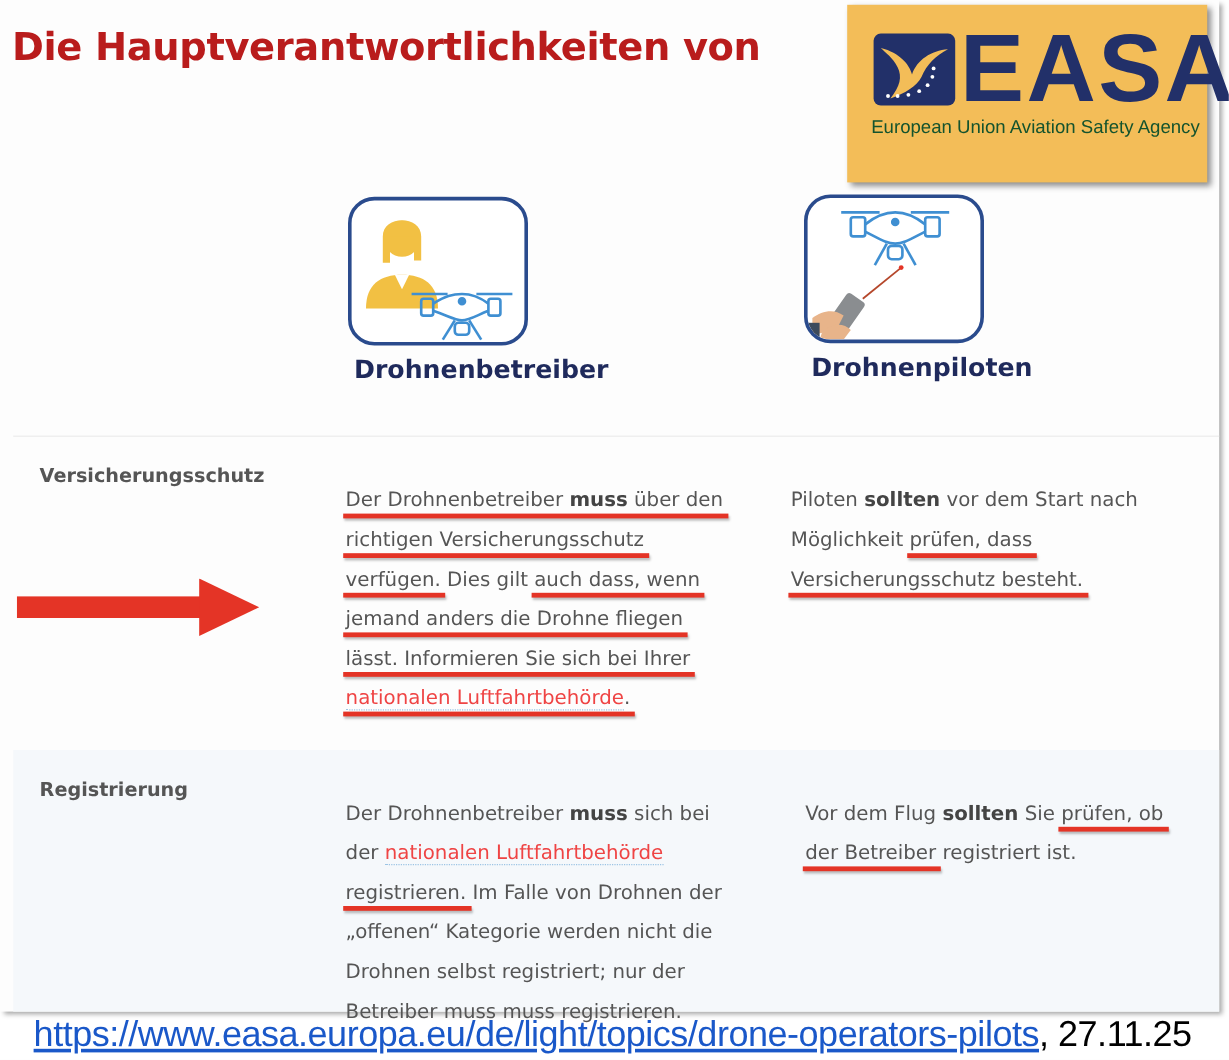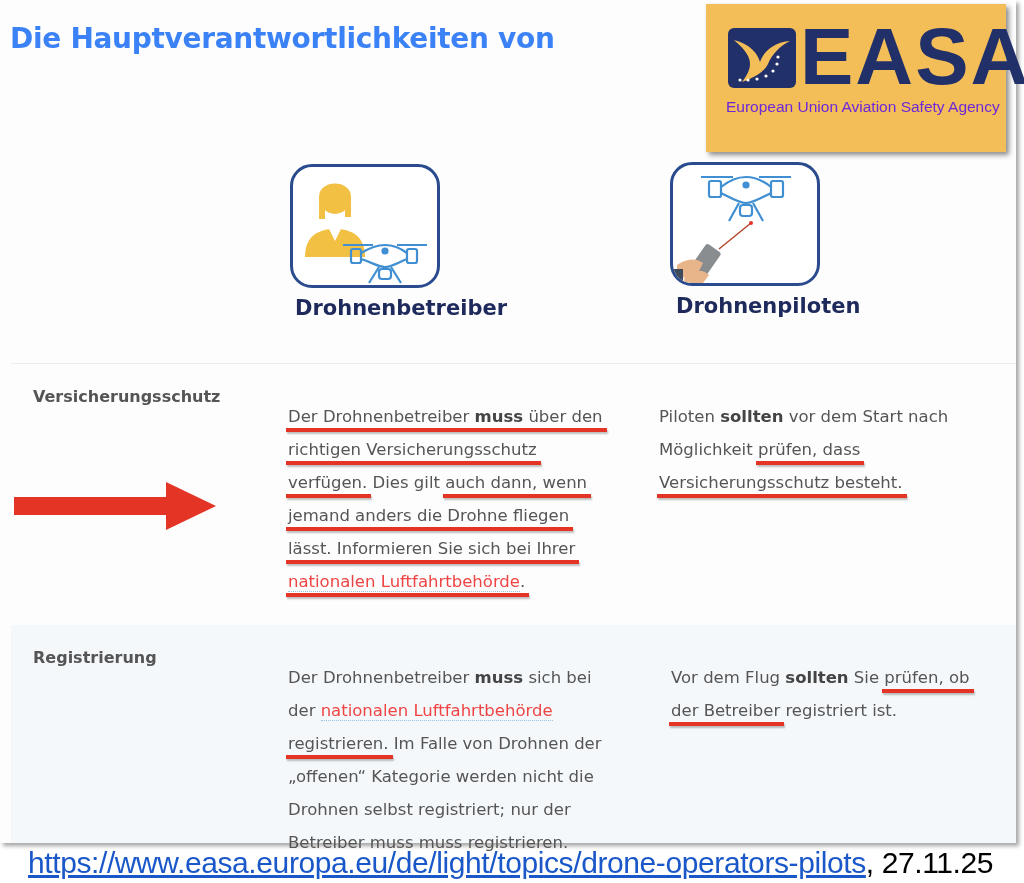--- a/index.html
+++ b/index.html
@@ -9,41 +9,41 @@
     font-family: "Liberation Sans", "DejaVu Sans", sans-serif;
   }
   .panel {
     position: absolute; left: 0; top: 0; width: 1016px; height: 843px;
     background: #fdfdfd;
     box-shadow: 3px 3px 4px rgba(0,0,0,0.35);
   }
   .page-title {
     position: absolute; left: 10px; top: 18px; width: 700px;
     font-family: "DejaVu Sans", sans-serif; font-weight: bold;
-    font-size: 28px; line-height: 42px; color: #3b82f6;
+    font-size: 32px; line-height: 42px; color: #b91c1c;
     letter-spacing: -0.3px;
   }
   .logo {
     position: absolute; left: 706px; top: 4px; width: 300px; height: 148px;
     background: #f3bd58;
     box-shadow: 3px 3px 5px rgba(0,0,0,0.45);
   }
   .logo-mark {
     position: absolute; left: 22px; top: 24px; width: 68px; height: 60px;
     background: #223069; border-radius: 6px;
   }
   .logo-letters {
     position: absolute; left: 94px; top: 10px;
     font-family: "Liberation Sans", sans-serif; font-weight: bold;
     font-size: 80px; line-height: 86px; color: #223069; letter-spacing: 2px;
   }
   .logo-sub {
     position: absolute; left: 20px; top: 94px; width: 280px;
     font-family: "Liberation Sans", sans-serif;
-    font-size: 15.5px; color: #6d28d9;
+    font-size: 15.5px; color: #14532d;
   }
 
   .role-icon-box {
     position: absolute; width: 144px; height: 118px;
     border: 3px solid #2a4b8d; border-radius: 22px; background: #fff;
     overflow: hidden;
   }
   .role-title {
     position: absolute; font-family: "DejaVu Sans", sans-serif; font-weight: bold;
     font-size: 21px; color: #1f2a5c;
@@ -157,21 +157,21 @@
   <div class="row-label" style="left:33px; top:387px;">Versicherungsschutz</div>
 
   <svg class="arrow" width="206" height="50" viewBox="0 0 206 50">
     <rect x="0" y="15" width="154" height="18" fill="#e43426"></rect>
     <polygon points="152,0 202,24 152,48" fill="#e43426"></polygon>
   </svg>
 
   <div class="cell" style="left:288px; top:380px; width:360px;">
     <div><span class="mark"><span>Der Drohnenbetreiber </span><b>muss</b><span> über den</span></span></div>
     <div><span class="mark">richtigen Versicherungsschutz</span></div>
-    <div><span class="mark">verfügen.</span><span> Dies gilt </span><span class="mark">auch dann, wenn</span></div>
+    <div><span class="mark">verfügen.</span><span> Dies gilt </span><span class="mark">auch dass, wenn</span></div>
     <div><span class="mark">jemand anders die Drohne fliegen</span></div>
     <div><span class="mark">lässt. Informieren Sie sich bei Ihrer</span></div>
     <div><span class="mark"><a class="link">nationalen Luftfahrtbehörde</a><span>.</span></span></div>
   </div>
 
   <div class="cell" style="left:659px; top:380px; width:340px;">
     <div><span>Piloten </span><b>sollten</b><span> vor dem Start nach</span></div>
     <div><span>Möglichkeit </span><span class="mark">prüfen, dass</span></div>
     <div><span class="mark">Versicherungsschutz besteht.</span></div>
   </div>

